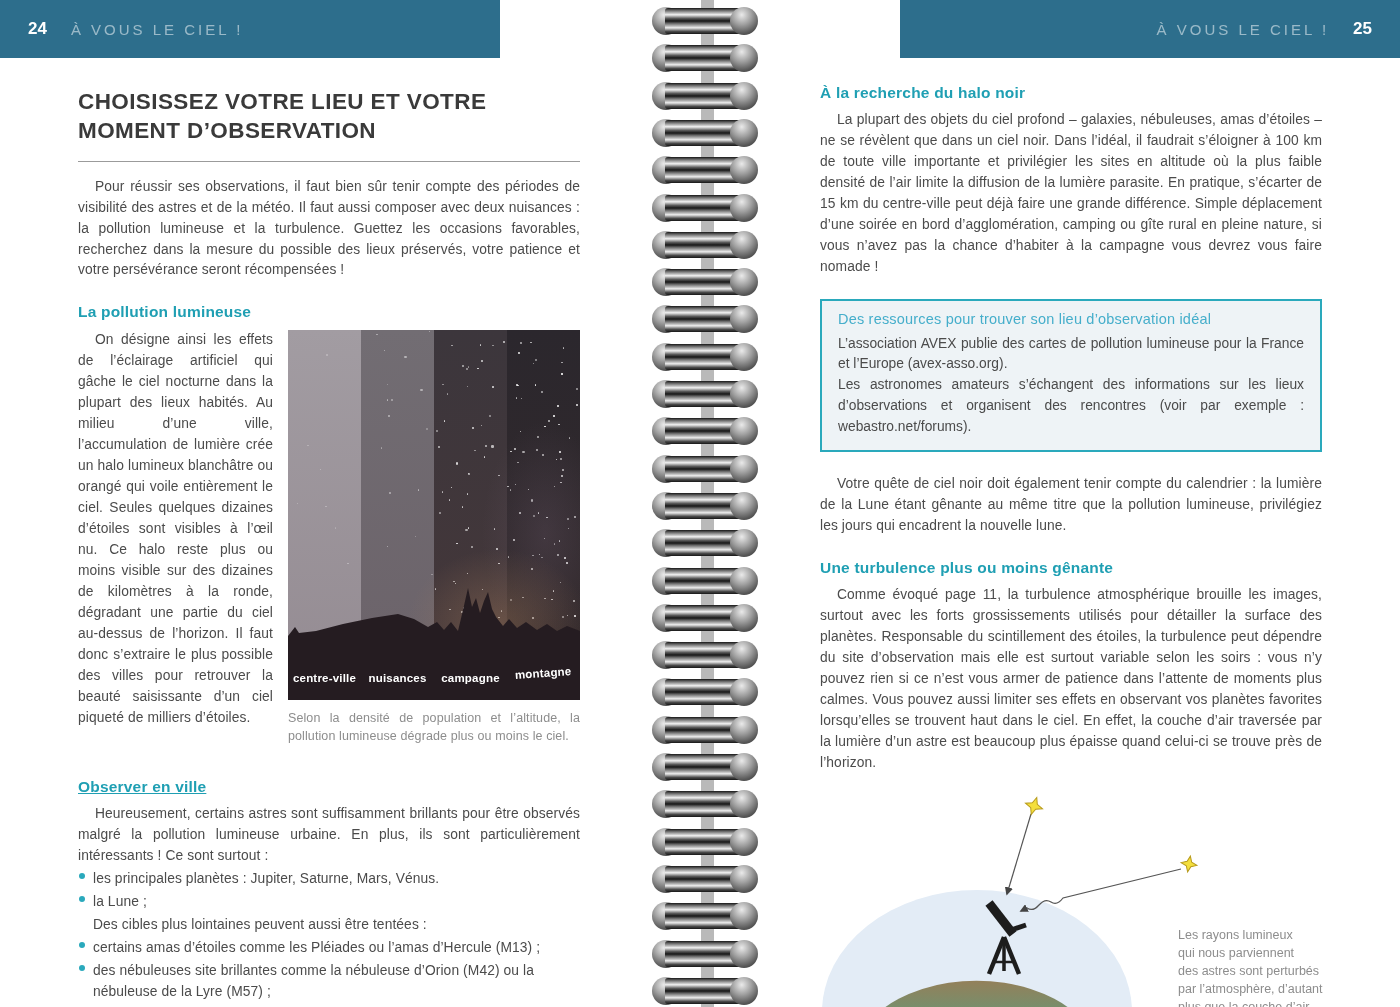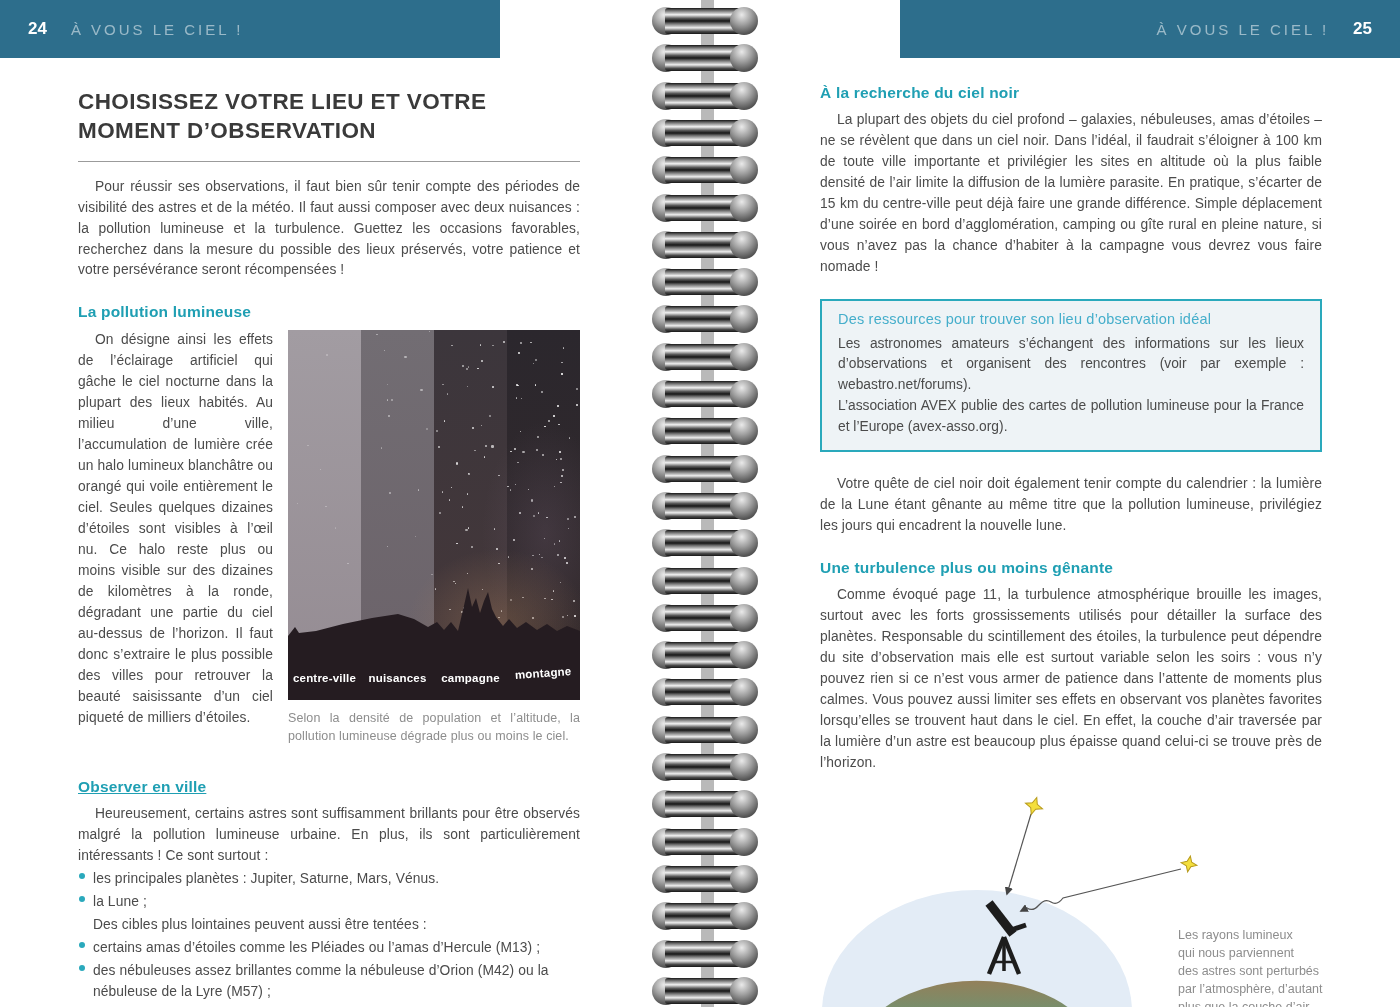--- a/index.html
+++ b/index.html
@@ -282,37 +282,37 @@
         <span class="dot"></span>
         <span class="li-text">la Lune ;</span>
       </div>
       <div class="interlude">Des cibles plus lointaines peuvent aussi être tentées :</div>
       <div class="bli">
         <span class="dot"></span>
         <span class="li-text">certains amas d’étoiles comme les Pléiades ou l’amas d’Hercule (M13) ;</span>
       </div>
       <div class="bli">
         <span class="dot"></span>
-        <span class="li-text">des nébuleuses assez brillantes comme la nébuleuse d’Orion (M42) ou la nébuleuse de la Lyre (M57) ;</span>
+        <span class="li-text">des nébuleuses site brillantes comme la nébuleuse d’Orion (M42) ou la nébuleuse de la Lyre (M57) ;</span>
       </div>
       <div class="bli">
         <span class="dot"></span>
         <span class="li-text">la galaxie d’Andromède (M31).</span>
       </div>
     </div>
   </div>
 
   <div class="col col-right">
-    <h2 class="sec">À la recherche du ciel noir</h2>
+    <h2 class="sec">À la recherche du halo noir</h2>
     <p class="body indent mt8">La plupart des objets du ciel profond – galaxies, nébuleuses, amas d’étoiles – ne se révèlent que dans un ciel noir. Dans l’idéal, il faudrait s’éloigner à 100 km de toute ville importante et privilégier les sites en altitude où la plus faible densité de l’air limite la diffusion de la lumière parasite. En pratique, s’écarter de 15 km du centre-ville peut déjà faire une grande différence. Simple déplacement d’une soirée en bord d’agglomération, camping ou gîte rural en pleine nature, si vous n’avez pas la chance d’habiter à la campagne vous devrez vous faire nomade !</p>
 
     <div class="resbox">
       <div class="res-title">Des ressources pour trouver son lieu d’observation idéal</div>
+      <p>L’association AVEX publie des cartes de pollution lumineuse pour la France et l’Europe (avex-asso.org).</p>
       <p>Les astronomes amateurs s’échangent des informations sur les lieux d’observations et organisent des rencontres (voir par exemple : webastro.net/forums).</p>
-      <p>L’association AVEX publie des cartes de pollution lumineuse pour la France et l’Europe (avex-asso.org).</p>
     </div>
 
     <p class="body indent mt22">Votre quête de ciel noir doit également tenir compte du calendrier : la lumière de la Lune étant gênante au même titre que la pollution lumineuse, privilégiez les jours qui encadrent la nouvelle lune.</p>
 
     <h2 class="sec mt22">Une turbulence plus ou moins gênante</h2>
     <p class="body indent mt8">Comme évoqué page 11, la turbulence atmosphérique brouille les images, surtout avec les forts grossissements utilisés pour détailler la surface des planètes. Responsable du scintillement des étoiles, la turbulence peut dépendre du site d’observation mais elle est surtout variable selon les soirs : vous n’y pouvez rien si ce n’est vous armer de patience dans l’attente de moments plus calmes. Vous pouvez aussi limiter ses effets en observant vos planètes favorites lorsqu’elles se trouvent haut dans le ciel. En effet, la couche d’air traversée par la lumière d’un astre est beaucoup plus épaisse quand celui-ci se trouve près de l’horizon.</p>
 
     <div class="illus">
       <svg width="502" height="242" viewBox="0 0 502 242">
         <defs>

